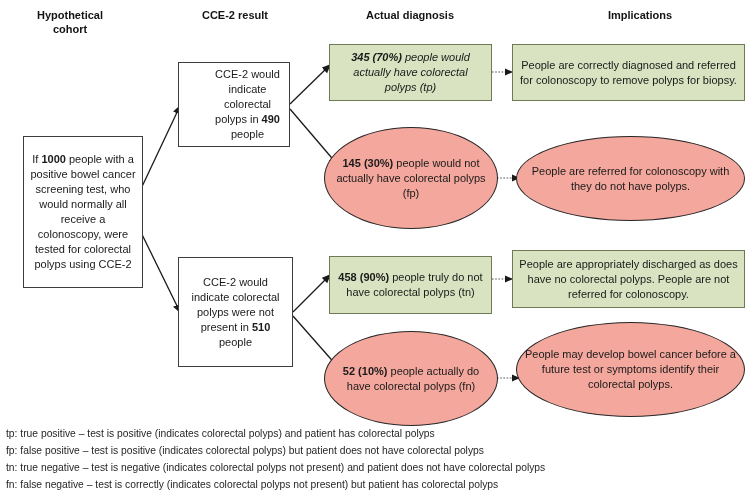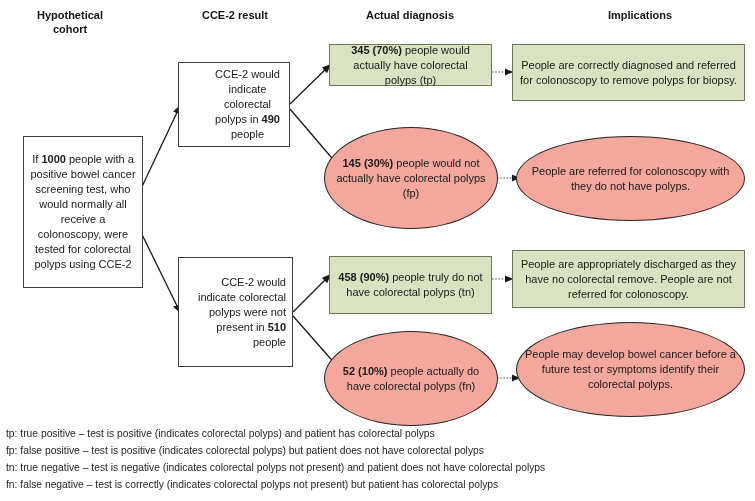--- a/index.html
+++ b/index.html
@@ -104,25 +104,25 @@
   <div class="col-head" style="left:560px;top:8px;width:160px;">Implications</div>
 
   <div class="node rect" style="left:11px;top:136px;width:120px;height:152px;margin-left:12px;">
     <span class="txt">If <b>1000</b> people with a positive bowel cancer screening test, who would normally all receive a colonoscopy, were tested for colorectal polyps using CCE-2</span>
   </div>
 
   <div class="node rect" style="left:178px;top:62px;width:112px;height:85px;padding-left:33px;">
     <span class="txt">CCE-2 would indicate colorectal polyps in <b>490</b> people</span>
   </div>
 
-  <div class="node rect" style="left:178px;top:257px;width:115px;height:110px;text-align:right;">
+  <div class="node rect" style="left:178px;top:257px;width:115px;height:110px;">
     <span class="txt">CCE-2 would indicate colorectal polyps were not present in <b>510</b> people</span>
   </div>
 
-  <div class="node rect-green" style="left:329px;top:44px;width:163px;height:42px;">
+  <div class="node rect-green" style="left:329px;top:44px;width:163px;height:57px;font-style:italic;">
     <span class="txt"><b>345 (70%)</b> people would actually have colorectal polyps (tp)</span>
   </div>
 
   <div class="node ellipse-pink" style="left:324px;top:127px;width:174px;height:102px;align-items:center;">
     <span class="txt"><b>145 (30%)</b> people would not actually have colorectal polyps (fp)</span>
   </div>
 
   <div class="node rect-green" style="left:329px;top:256px;width:163px;height:58px;">
     <span class="txt"><b>458 (90%)</b> people truly do not have colorectal polyps (tn)</span>
   </div>
@@ -133,21 +133,21 @@
 
   <div class="node rect-green" style="left:512px;top:44px;width:233px;height:57px;">
     <span class="txt">People are correctly diagnosed and referred for colonoscopy to remove polyps for biopsy.</span>
   </div>
 
   <div class="node ellipse-pink" style="left:516px;top:136px;width:229px;height:85px;">
     <span class="txt">People are referred for colonoscopy with they do not have polyps.</span>
   </div>
 
   <div class="node rect-green" style="left:512px;top:250px;width:233px;height:58px;">
-    <span class="txt">People are appropriately discharged as they have no colorectal remove. People are not referred for colonoscopy.</span>
+    <span class="txt">People are appropriately discharged as does have no colorectal polyps. People are not referred for colonoscopy.</span>
   </div>
 
   <div class="node ellipse-pink" style="left:516px;top:322px;width:229px;height:95px;">
     <span class="txt">People may develop bowel cancer before a future test or symptoms identify their colorectal polyps.</span>
   </div>
 
   <div class="footnotes">
     <div>tp: true positive – test is positive (indicates colorectal polyps) and patient has colorectal polyps</div>
     <div>fp: false positive – test is positive (indicates colorectal polyps) but patient does not have colorectal polyps</div>
     <div>tn: true negative – test is negative (indicates colorectal polyps not present) and patient does not have colorectal polyps</div>

